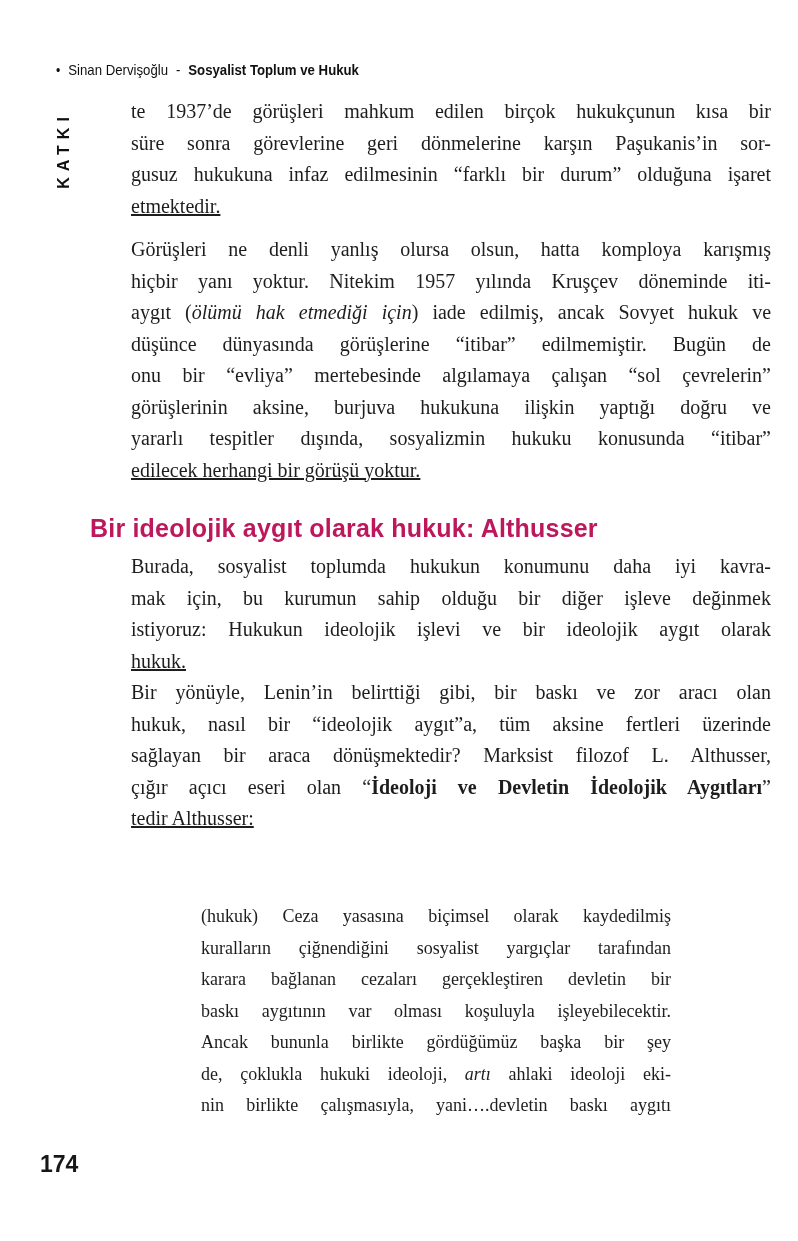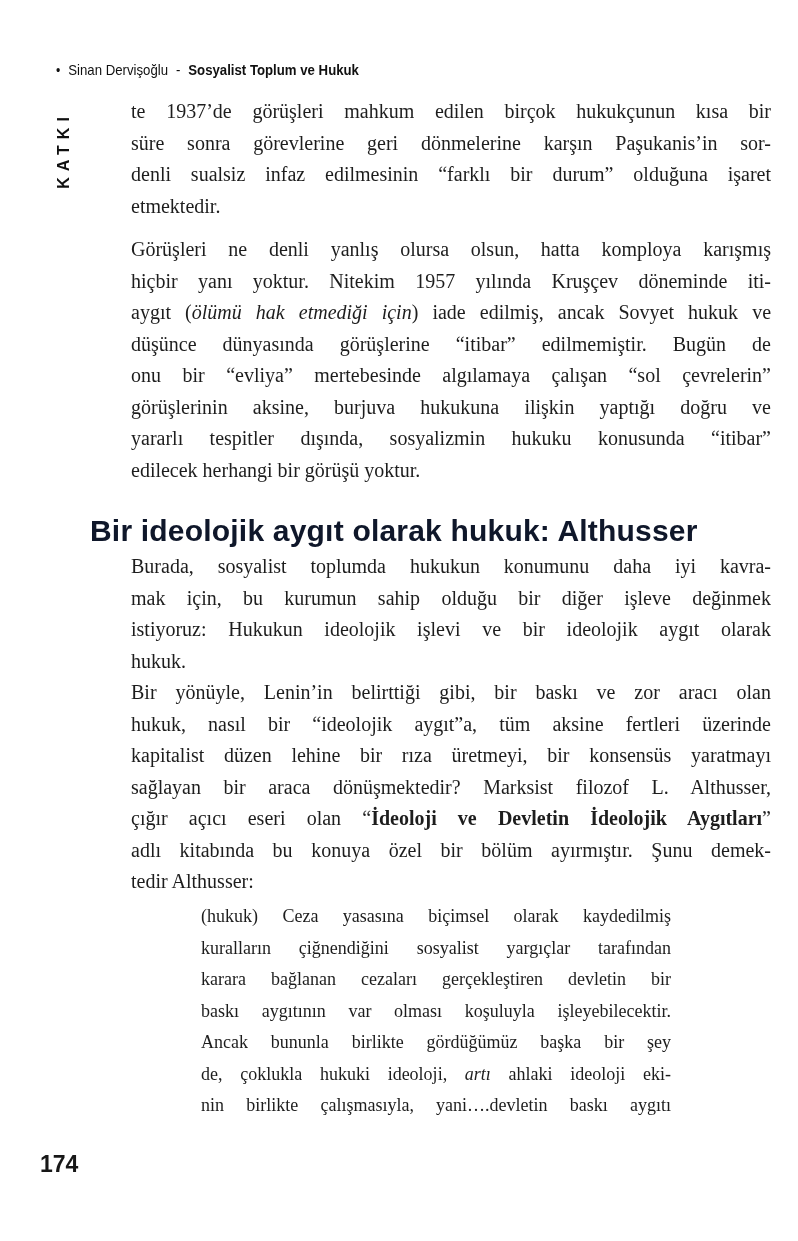--- a/index.html
+++ b/index.html
@@ -55,39 +55,39 @@
     margin-left: 41px;
   }
   .ln {
     height: 31.5px;
     line-height: 31.5px;
     text-align: justify;
     text-align-last: justify;
     overflow: hidden;
     white-space: nowrap;
   }
-  .ln.last { text-align: right; text-align-last: left; }
+  .ln.last { text-align: right; text-align-last: left; text-decoration: underline; }
   .it { font-style: italic; }
   .bd { font-weight: 700; }
 
   #para1 { top: 96px; }
   #para2 { top: 234px; }
   #para3 { top: 551px; }
   #para4 { top: 677px; }
 
   .section-heading {
     position: absolute;
     left: 90px;
     top: 514px;
     width: 640px;
     font-family: "Liberation Sans", sans-serif;
     font-weight: 700;
-    font-size: 30px;
+    font-size: 25px;
     letter-spacing: 0.2px;
-    color: #0f172a;
+    color: #be185d;
     white-space: nowrap;
   }
 
   #quote {
     top: 901px;
     left: 160px;
     width: 470px;
     font-size: 18px;
   }
 
@@ -111,21 +111,21 @@
       <span>Sinan Dervişoğlu</span>
       <span>-</span>
       <span class="book-title">Sosyalist Toplum ve Hukuk</span>
     </div>
 
   <div class="spine-label">KATKI</div>
 
   <div class="blk" id="para1">
     <div class="ln">te 1937’de görüşleri mahkum edilen birçok hukukçunun kısa bir</div>
     <div class="ln">süre sonra görevlerine geri dönmelerine karşın Paşukanis’in sor-</div>
-    <div class="ln">denli sualsiz infaz edilmesinin “farklı bir durum” olduğuna işaret</div>
+    <div class="ln">gusuz hukukuna infaz edilmesinin “farklı bir durum” olduğuna işaret</div>
     <div class="ln last">etmektedir.</div>
   </div>
 
   <div class="blk" id="para2">
     <div class="ln">Görüşleri ne denli yanlış olursa olsun, hatta komploya karışmış</div>
     <div class="ln">hiçbir yanı yoktur. Nitekim 1957 yılında Kruşçev döneminde iti-</div>
     <div class="ln"><span>aygıt (</span><span class="it">ölümü hak etmediği için</span><span>) iade edilmiş, ancak Sovyet hukuk ve</span></div>
     <div class="ln">düşünce dünyasında görüşlerine “itibar” edilmemiştir. Bugün de</div>
     <div class="ln">onu bir “evliya” mertebesinde algılamaya çalışan “sol çevrelerin”</div>
     <div class="ln">görüşlerinin aksine, burjuva hukukuna ilişkin yaptığı doğru ve</div>
@@ -138,24 +138,22 @@
   <div class="blk" id="para3">
     <div class="ln">Burada, sosyalist toplumda hukukun konumunu daha iyi kavra-</div>
     <div class="ln">mak için, bu kurumun sahip olduğu bir diğer işleve değinmek</div>
     <div class="ln">istiyoruz: Hukukun ideolojik işlevi ve bir ideolojik aygıt olarak</div>
     <div class="ln last">hukuk.</div>
   </div>
 
   <div class="blk" id="para4">
     <div class="ln">Bir yönüyle, Lenin’in belirttiği gibi, bir baskı ve zor aracı olan</div>
     <div class="ln">hukuk, nasıl bir “ideolojik aygıt”a, tüm aksine fertleri üzerinde</div>
-    <div class="ln">kapitalist düzen lehine bir rıza üretmeyi, bir konsensüs yaratmayı</div>
     <div class="ln">sağlayan bir araca dönüşmektedir? Marksist filozof L. Althusser,</div>
     <div class="ln"><span>çığır açıcı eseri olan “</span><span class="bd">İdeoloji ve Devletin İdeolojik Aygıtları</span><span>”</span></div>
-    <div class="ln">adlı kitabında bu konuya özel bir bölüm ayırmıştır. Şunu demek-</div>
     <div class="ln last">tedir Althusser:</div>
   </div>
 
   <div class="blk" id="quote">
     <div class="ln">(hukuk) Ceza yasasına biçimsel olarak kaydedilmiş</div>
     <div class="ln">kuralların çiğnendiğini sosyalist yargıçlar tarafından</div>
     <div class="ln">karara bağlanan cezaları gerçekleştiren devletin bir</div>
     <div class="ln">baskı aygıtının var olması koşuluyla işleyebilecektir.</div>
     <div class="ln">Ancak bununla birlikte gördüğümüz başka bir şey</div>
     <div class="ln"><span>de, çoklukla hukuki ideoloji, </span><span class="it">artı</span><span> ahlaki ideoloji eki-</span></div>

